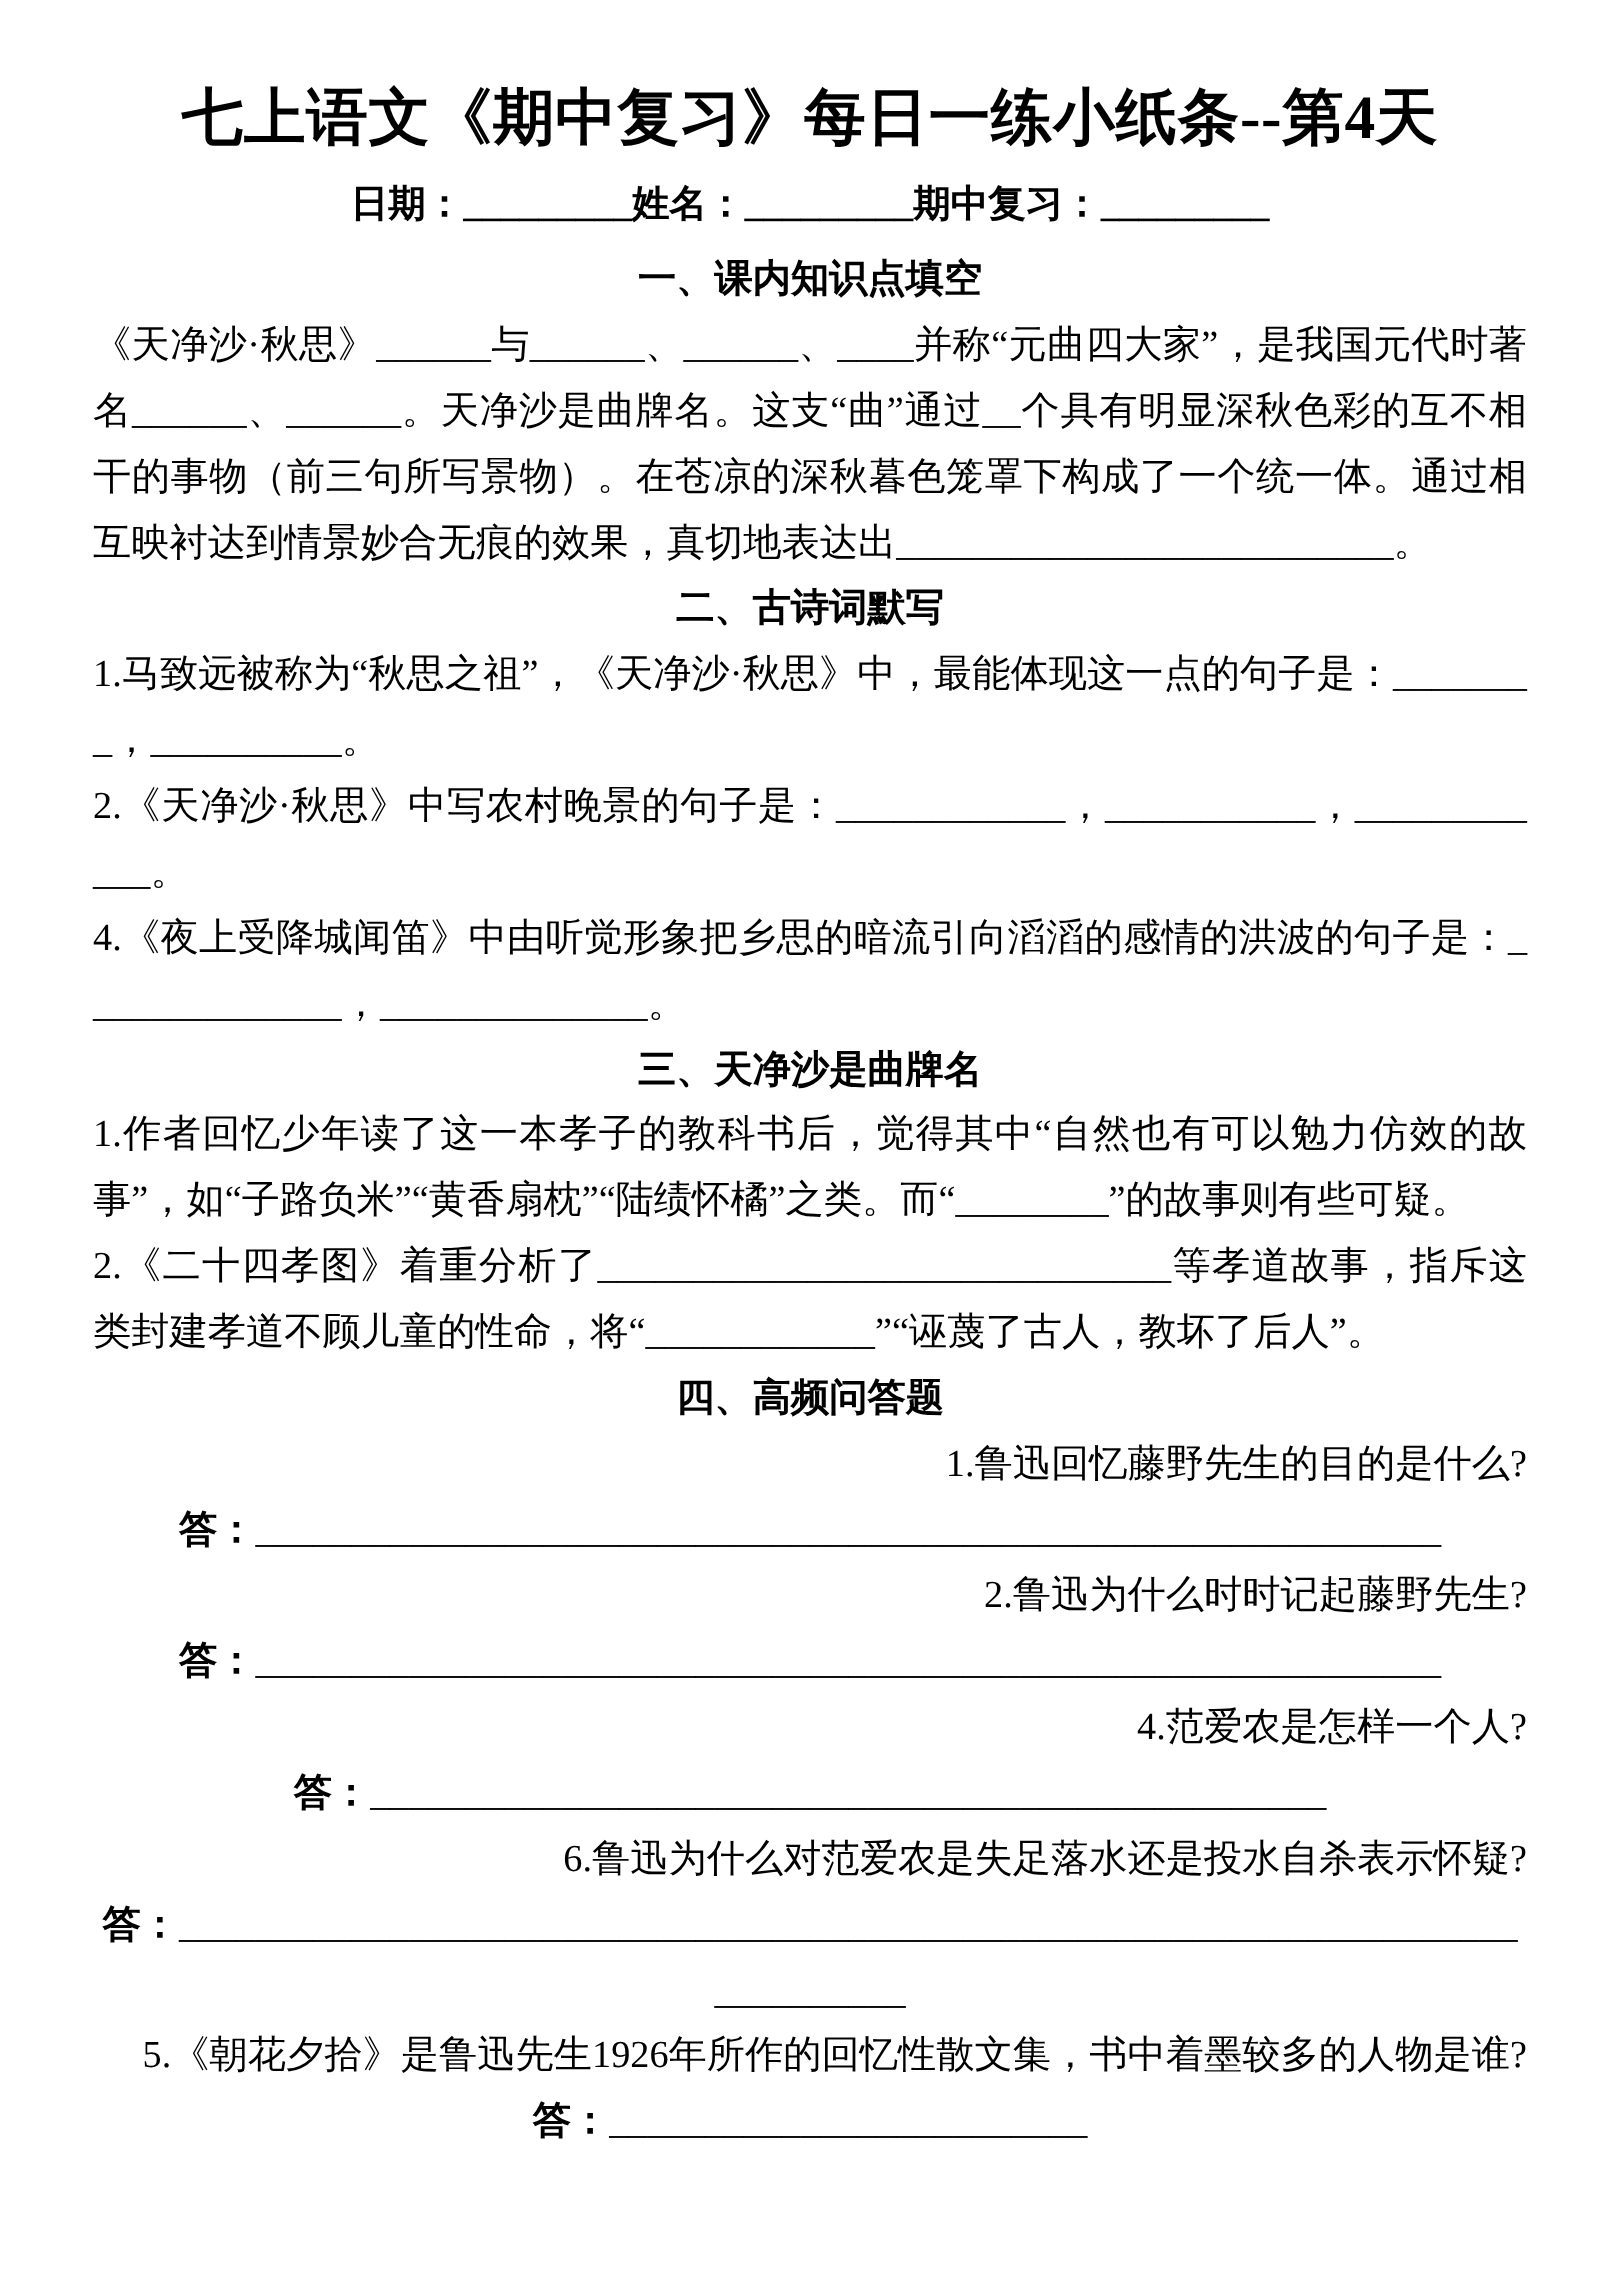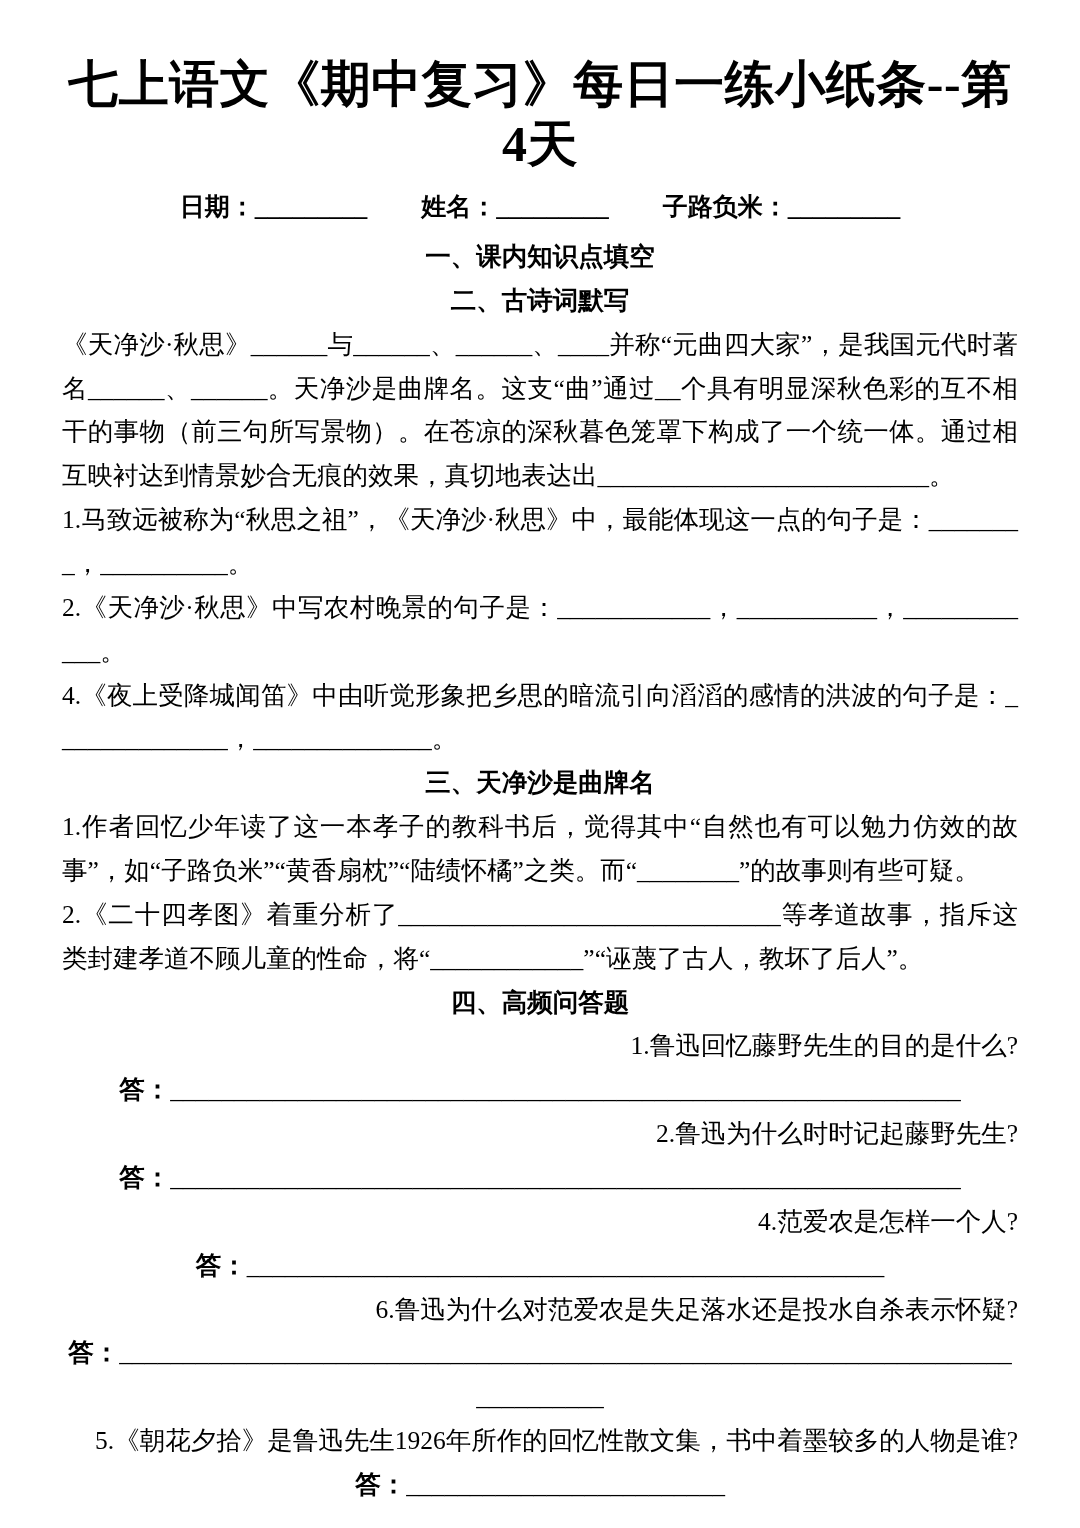--- a/index.html
+++ b/index.html
@@ -11,31 +11,30 @@
   .page {
     width: 1080px;
     min-height: 1528px;
     margin: 0 auto;
     background: #ffffff;
     color: #000000;
     padding: 54px 62px 40px 62px;
     font-family: "Liberation Serif", "DejaVu Serif", serif;
   }
   .title {
-    font-size: 50px;
+    font-size: 41px;
     font-weight: bold;
     text-align: center;
     margin: 0 0 16px 0;
     letter-spacing: 0.5px;
     line-height: 1.2;
   }
   .meta {
     display: flex;
     justify-content: center;
-    gap: 54px;
     font-size: 25px;
     font-weight: bold;
     margin-bottom: 12px;
     white-space: nowrap;
   }
   #content .block {
     font-size: 25.5px;
     line-height: 1.72;
     word-break: break-all;
     overflow-wrap: anywhere;
@@ -56,26 +55,26 @@
   }
 </style>
 </head>
 <body>
 
 <div class="page">
   <h1 class="title">七上语文《期中复习》每日一练小纸条--第4天</h1>
   <div class="meta">
     <span>日期：_________</span>
     <span>姓名：_________</span>
-    <span>子路负米：_________</span>
+    <span>期中复习：_________</span>
   </div>
   <div id="content">
       <div class="block heading"><span>一、课内知识点填空</span></div>
+      <div class="block para"><span>《天净沙·秋思》______与______、______、____并称“元曲四大家”，是我国元代时著名______、______。天净沙是曲牌名。这支“曲”通过__个具有明显深秋色彩的互不相干的事物（前三句所写景物）。在苍凉的深秋暮色笼罩下构成了一个统一体。通过相互映衬达到情景妙合无痕的效果，真切地表达出__________________________。</span></div>
       <div class="block heading"><span>二、古诗词默写</span></div>
-      <div class="block para"><span>《天净沙·秋思》______与______、______、____并称“元曲四大家”，是我国元代时著名______、______。天净沙是曲牌名。这支“曲”通过__个具有明显深秋色彩的互不相干的事物（前三句所写景物）。在苍凉的深秋暮色笼罩下构成了一个统一体。通过相互映衬达到情景妙合无痕的效果，真切地表达出__________________________。</span></div>
       <div class="block para"><span>1.马致远被称为“秋思之祖”，《天净沙·秋思》中，最能体现这一点的句子是：________，__________。</span></div>
       <div class="block para"><span>2.《天净沙·秋思》中写农村晚景的句子是：____________，___________，____________。</span></div>
       <div class="block para"><span>4.《夜上受降城闻笛》中由听觉形象把乡思的暗流引向滔滔的感情的洪波的句子是：______________，______________。</span></div>
       <div class="block heading"><span>三、天净沙是曲牌名</span></div>
       <div class="block para"><span>1.作者回忆少年读了这一本孝子的教科书后，觉得其中“自然也有可以勉力仿效的故事”，如“子路负米”“黄香扇枕”“陆绩怀橘”之类。而“________”的故事则有些可疑。</span></div>
       <div class="block para"><span>2.《二十四孝图》着重分析了______________________________等孝道故事，指斥这类封建孝道不顾儿童的性命，将“____________”“诬蔑了古人，教坏了后人”。</span></div>
       <div class="block heading"><span>四、高频问答题</span></div>
       <div class="block question"><span>1.鲁迅回忆藤野先生的目的是什么?</span></div>
       <div class="block answer"><span class="label">答：</span><span>______________________________________________________________</span></div>
       <div class="block question"><span>2.鲁迅为什么时时记起藤野先生?</span></div>

